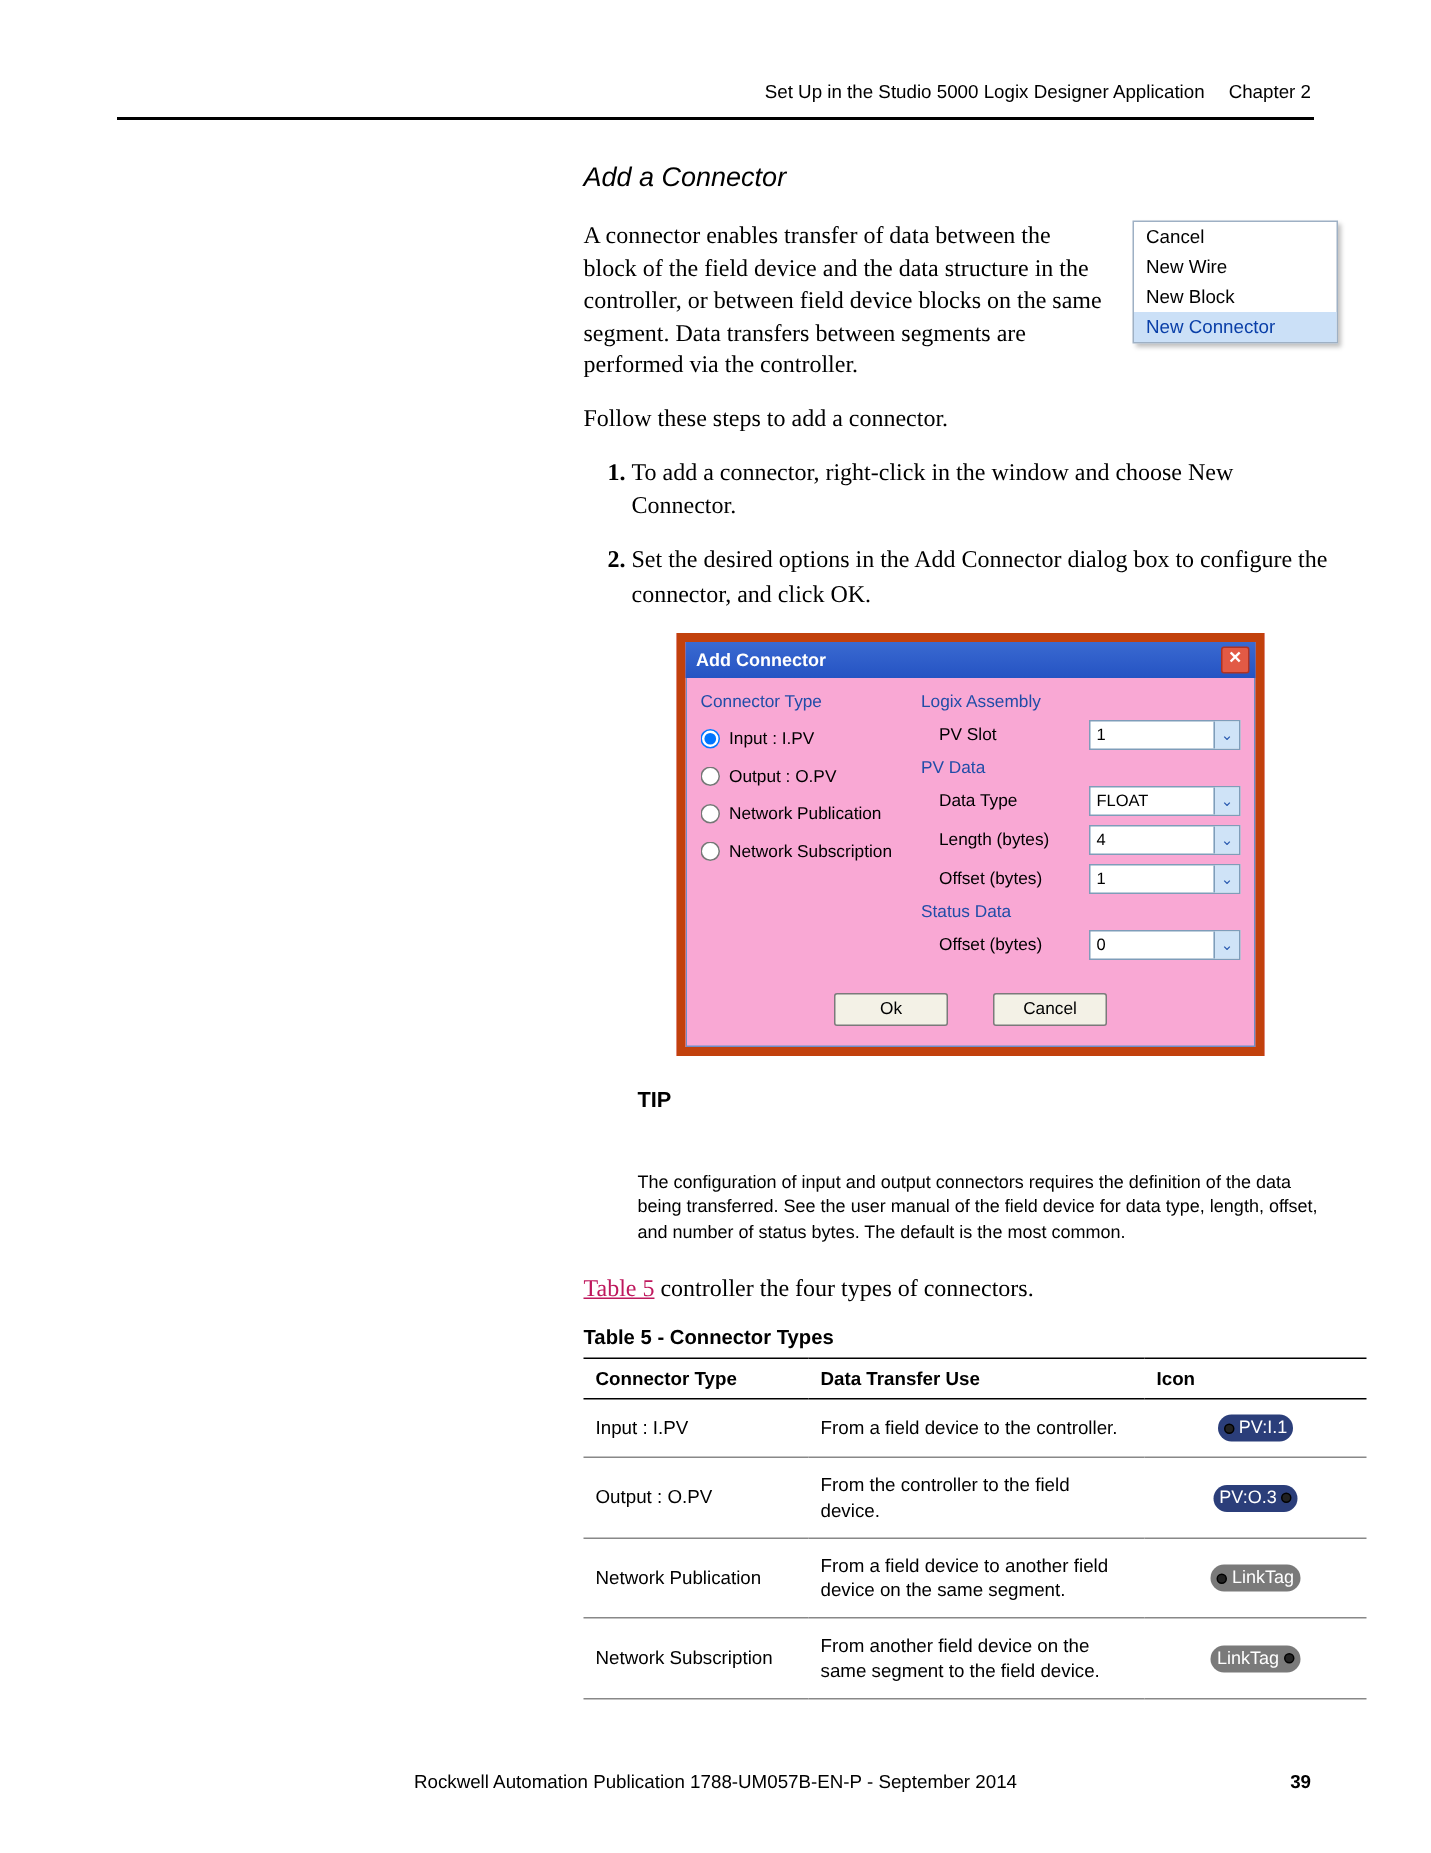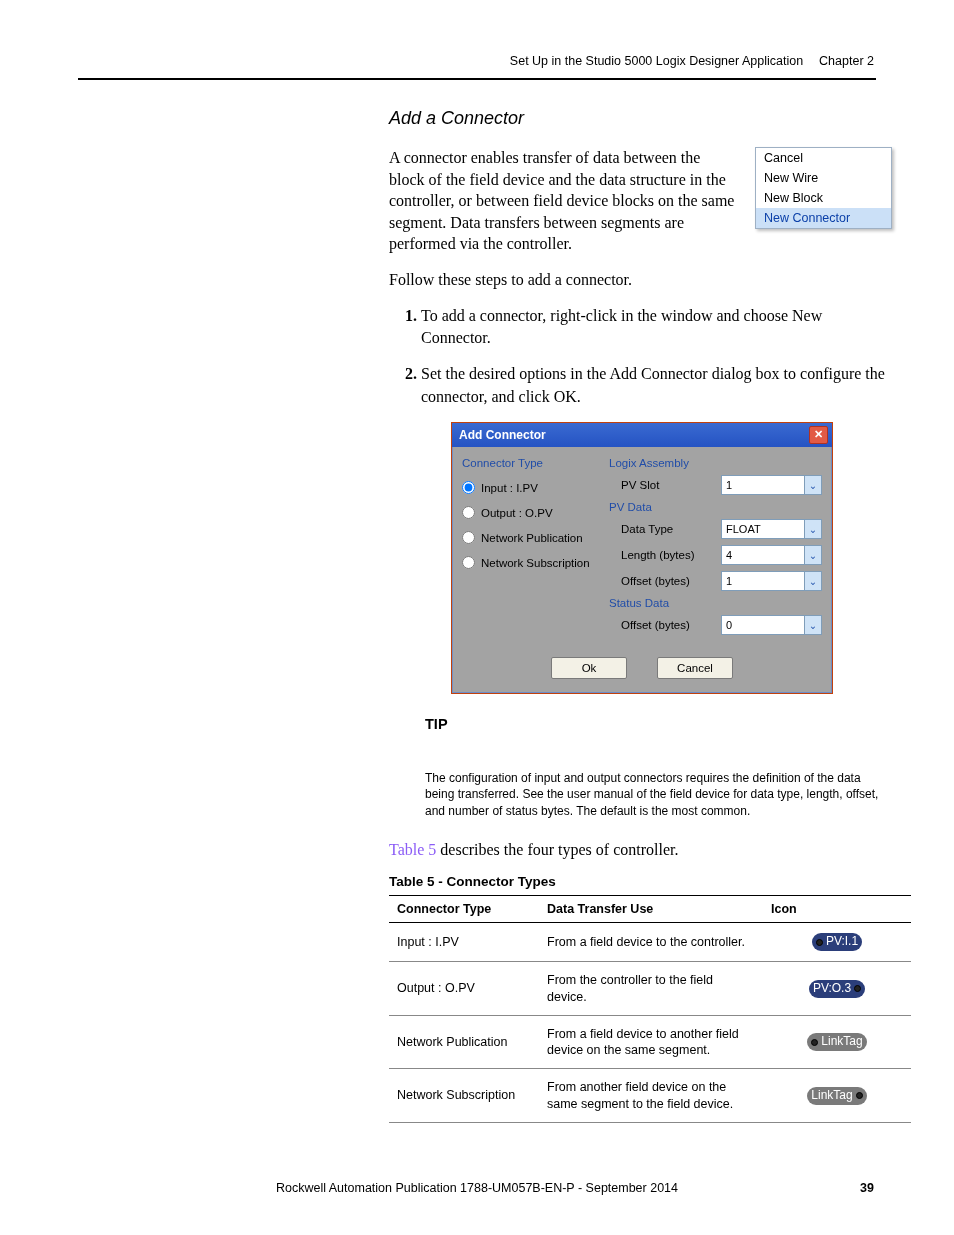--- a/index.html
+++ b/index.html
@@ -53,24 +53,24 @@
     font-size: 12.5px;
   }
   .context-menu .row { padding: 3px 8px; }
   .context-menu .selected { background: #cbe0f7; color: #0a3fa8; }
   ol.steps { padding-left: 32px; margin: 10px 0 0 0; }
   ol.steps > li { font-size: 16px; line-height: 1.4; margin-bottom: 14px; }
   ol.steps > li::marker { font-weight: 700; }
   .dialog-shot { margin: 6px 0 22px 62px; }
   .dialog {
     width: 380px;
-    border: 1px solid #c2410c;
+    border: 6px solid #c2410c;
     font-family: Tahoma, Arial, sans-serif;
     font-size: 11.5px;
-    background: #a3a3a3;
+    background: #f9a8d4;
     box-shadow: 0 0 0 1px #6d8ec8 inset;
   }
   .dialog .titlebar {
     background: linear-gradient(#3a6ad1,#2553c3);
     color: #fff;
     display: flex;
     justify-content: space-between;
     align-items: center;
     padding: 3px 4px 3px 7px;
     font-weight: 700;
@@ -105,21 +105,21 @@
   .dialog .buttons { display:flex; justify-content:center; gap:30px; padding: 12px 0 14px 0;}
   .dialog button.btn {
     width:76px; height:22px;
     border:1px solid #7a7a7a; background:#f3f1e6;
     font-family: Tahoma, Arial, sans-serif; font-size:11.5px;
     border-radius:2px;
   }
   .tip-row { display:flex; gap:38px; margin:0 0 20px 36px;flex-direction:column; }
   .tip-label { font-weight:700; font-family:"Myriad Pro","Segoe UI",Arial,sans-serif; font-size:14.5px; }
   .tip-body { font-family:"Myriad Pro","Segoe UI",Arial,sans-serif; font-size:12px; line-height:1.35; flex:1;}
-  .link { color:#8b5cf6; }
+  .link { color:#be185d; text-decoration: underline; }
   .table-title { font-family:"Myriad Pro","Segoe UI",Arial,sans-serif; font-weight:700; font-size:13.5px; margin: 10px 0 6px 0;}
   table.types {
     width: 522px;
     border-collapse: collapse;
     font-family:"Myriad Pro","Segoe UI",Arial,sans-serif;
     font-size: 12.5px;
   }
   table.types th {
     text-align:left; font-weight:700;
     border-top:1px solid #000; border-bottom:1px solid #000;
@@ -264,21 +264,21 @@
       </div>
     </div>
   </div>
 
   <div class="tip-row">
     <div class="tip-label">TIP</div>
     <div class="tip-body">The configuration of input and output connectors requires the definition of the data being transferred. See the user manual of the field device for data type, length, offset, and number of status bytes. The default is the most common.</div>
   </div>
 
   <p class="para">
-    <span class="link">Table 5</span><span> describes the four types of controller.</span>
+    <span class="link">Table 5</span><span> controller the four types of connectors.</span>
   </p>
 
   <div class="table-title">Table 5 - Connector Types</div>
 
   <table class="types">
     <colgroup>
         <col class="c1">
         <col class="c2">
         <col class="c3">
       </colgroup>

